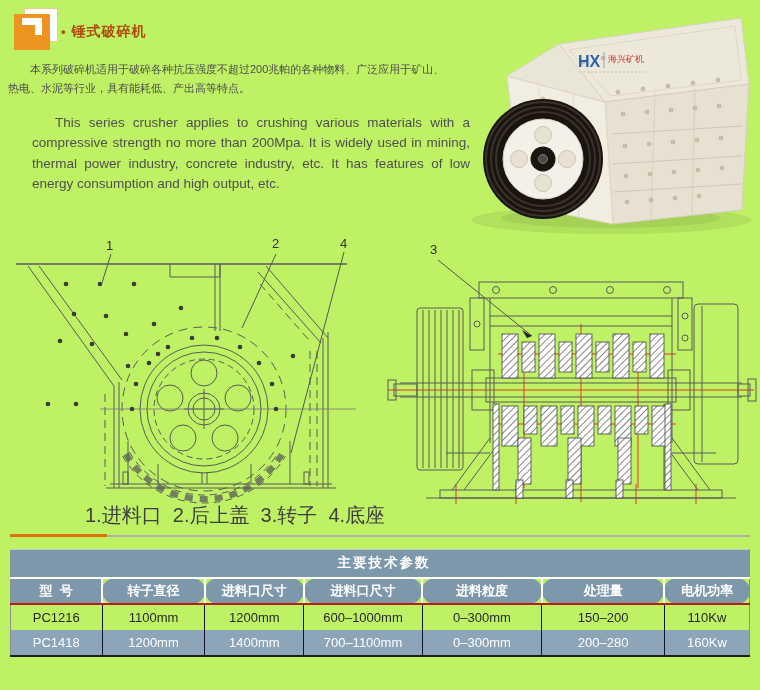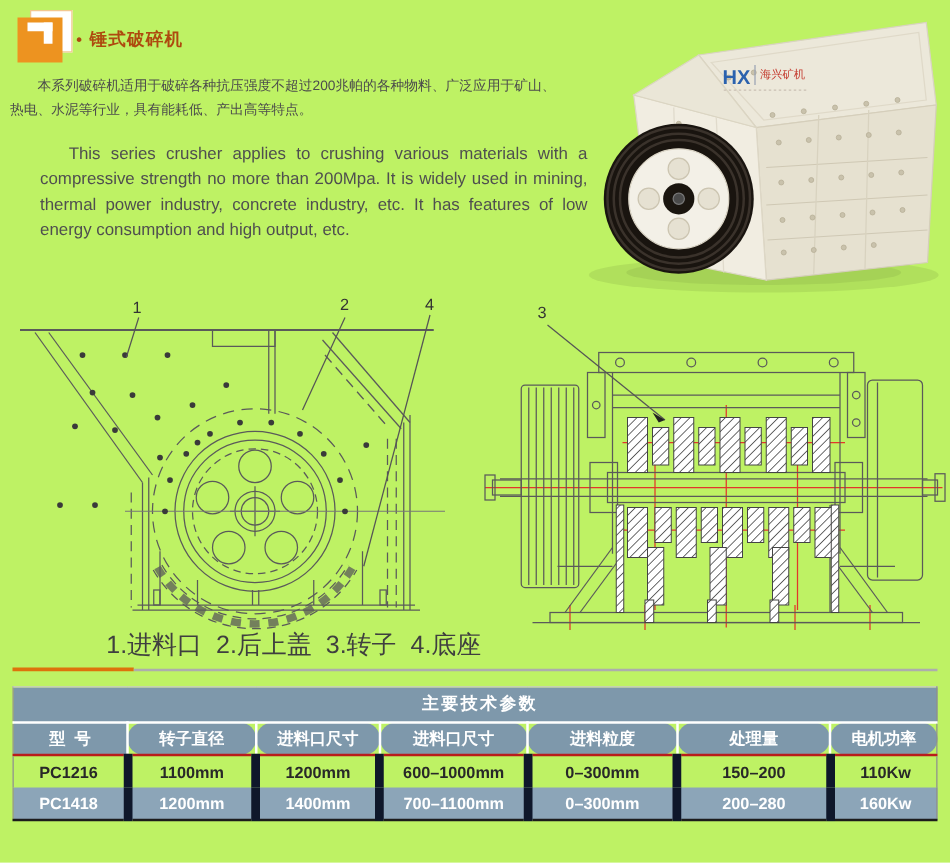--- a/index.html
+++ b/index.html
@@ -28,22 +28,22 @@
   
   .divider { position:absolute; left:10px; top:534px; width:740px; height:3px; display:flex; }
   .divider .o { width:97px; height:3px; background:#DD730B; }
   .divider .g { flex:1; height:2px; margin-top:1px; background:#ADADAD; }
 
   
   .spec { position:absolute; left:10px; top:549px; width:740px; border-collapse:collapse; table-layout:fixed; border-left:1px solid #8f8f8f; border-right:1px solid #8f8f8f; border-top:1px solid #c9c9c9; border-bottom:2px solid #1c1c1c; }
   .spec .title-row td { background:#7E98AB; color:#fff; font-size:13.5px; font-weight:bold; letter-spacing:2px; height:28px; padding-left:8px; border-bottom:2px solid #fff; }
   .spec th { background:#7E98AB; color:#fff; font-size:13px; font-weight:bold; height:26px; border-bottom:2px solid #b91c1c; white-space:pre; }
   .spec th + th { border-left:2px solid #fff;border-radius:13px; }
-  .spec td { text-align:center; font-size:13px; font-weight:bold; color:#282828; height:26px; }
-  .spec tbody td + td { border-left:7px solid #0f172a; }
+  .spec td { text-align:center; font-size:13px; font-weight:normal; color:#282828; height:26px; }
+  .spec tbody td + td { border-left:1px solid #0f172a; }
   .spec tbody tr.alt td { background:#8CA5B8; color:#fff; }
   svg text { font-family:"Liberation Sans","DejaVu Sans",sans-serif; }
 </style>
 </head>
 <body>
 
 <div id="page">
 
   <div class="hdr-icon">
     <div class="back"></div>

